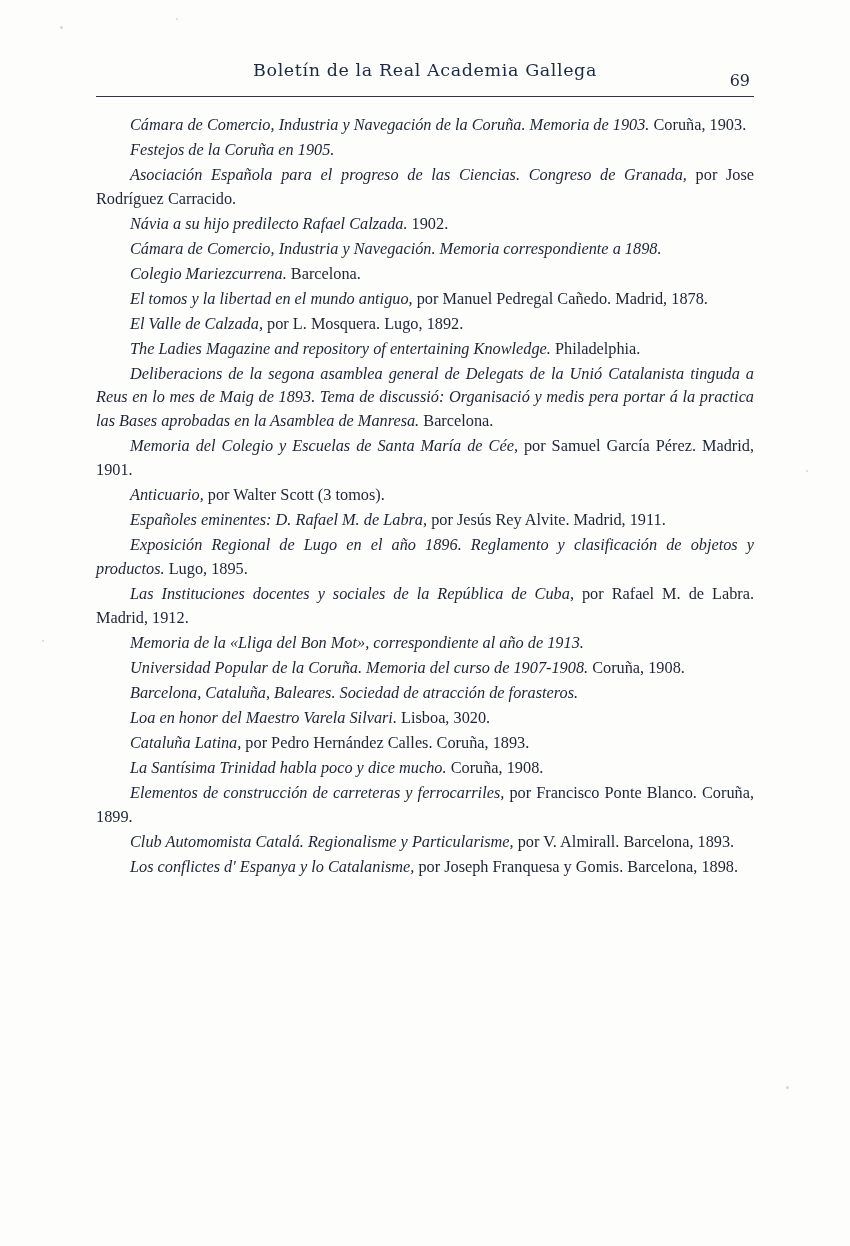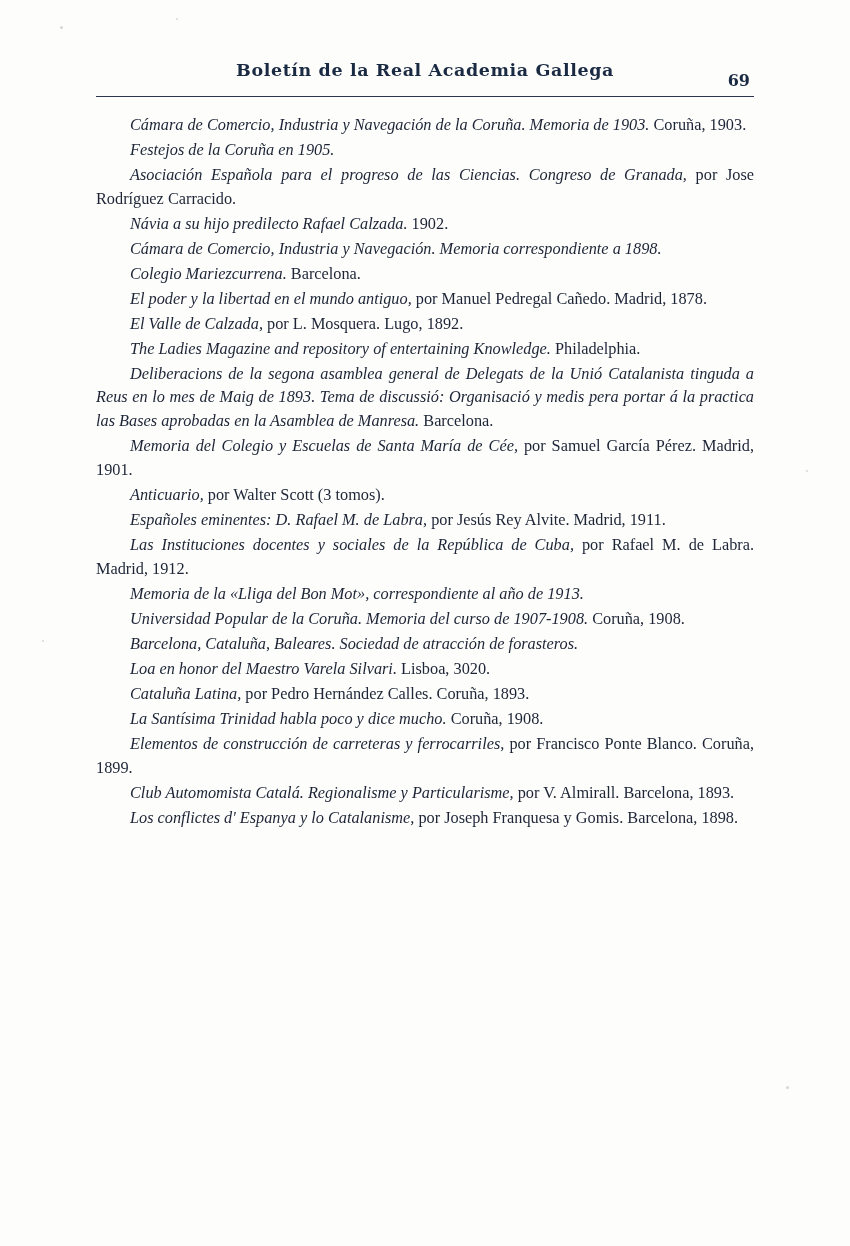--- a/index.html
+++ b/index.html
@@ -23,21 +23,20 @@
     box-sizing: border-box;
     padding: 60px 96px 40px 96px;
   }
   .header-row {
     display: flex;
     align-items: baseline;
     justify-content: center;
     position: relative;
     height: 30px;
     margin: 0 0 2px 0;
-    font-weight: bold;
   }
   .header-title {
     font-family: "DejaVu Serif", serif;
     font-size: 17.5px;
     letter-spacing: 0.6px;
     color: #1b2a43;
     white-space: nowrap;
   }
   .page-number {
     position: absolute;
@@ -89,27 +88,28 @@
 
   <div class="rule"></div>
 
   <div class="body-text">
     <p class="entry"><span class="it">Cámara de Comercio, Industria y Navegación de la Coruña. Memoria de 1903.</span><span class="rom"> Coruña, 1903.</span></p>
     <p class="entry"><span class="it">Festejos de la Coruña en 1905.</span><span class="rom"></span></p>
     <p class="entry"><span class="it">Asociación Española para el progreso de las Ciencias. Congreso de Granada,</span><span class="rom"> por Jose Rodríguez Carracido.</span></p>
     <p class="entry"><span class="it">Návia a su hijo predilecto Rafael Calzada.</span><span class="rom"> 1902.</span></p>
     <p class="entry"><span class="it">Cámara de Comercio, Industria y Navegación. Memoria correspondiente a 1898.</span><span class="rom"></span></p>
     <p class="entry"><span class="it">Colegio Mariezcurrena.</span><span class="rom"> Barcelona.</span></p>
-    <p class="entry"><span class="it">El poder y la libertad en el mundo antiguo,</span><span class="rom"> por Manuel Pedregal Cañedo. Madrid, 1878.</span></p>
+    <p class="entry"><span class="it">El tomos y la libertad en el mundo antiguo,</span><span class="rom"> por Manuel Pedregal Cañedo. Madrid, 1878.</span></p>
     <p class="entry"><span class="it">El Valle de Calzada,</span><span class="rom"> por L. Mosquera. Lugo, 1892.</span></p>
     <p class="entry"><span class="it">The Ladies Magazine and repository of entertaining Knowledge.</span><span class="rom"> Philadelphia.</span></p>
     <p class="entry"><span class="it">Deliberacions de la segona asamblea general de Delegats de la Unió Catalanista tinguda a Reus en lo mes de Maig de 1893. Tema de discussió: Organisació y medis pera portar á la practica las Bases aprobadas en la Asamblea de Manresa.</span><span class="rom"> Barcelona.</span></p>
     <p class="entry"><span class="it">Memoria del Colegio y Escuelas de Santa María de Cée,</span><span class="rom"> por Samuel García Pérez. Madrid, 1901.</span></p>
     <p class="entry"><span class="it">Anticuario,</span><span class="rom"> por Walter Scott (3 tomos).</span></p>
     <p class="entry"><span class="it">Españoles eminentes: D. Rafael M. de Labra,</span><span class="rom"> por Jesús Rey Alvite. Madrid, 1911.</span></p>
+    <p class="entry"><span class="it">Exposición Regional de Lugo en el año 1896. Reglamento y clasificación de objetos y productos.</span><span class="rom"> Lugo, 1895.</span></p>
     <p class="entry"><span class="it">Las Instituciones docentes y sociales de la República de Cuba,</span><span class="rom"> por Rafael M. de Labra. Madrid, 1912.</span></p>
     <p class="entry"><span class="it">Memoria de la «Lliga del Bon Mot», correspondiente al año de 1913.</span><span class="rom"></span></p>
     <p class="entry"><span class="it">Universidad Popular de la Coruña. Memoria del curso de 1907-1908.</span><span class="rom"> Coruña, 1908.</span></p>
     <p class="entry"><span class="it">Barcelona, Cataluña, Baleares. Sociedad de atracción de forasteros.</span><span class="rom"></span></p>
     <p class="entry"><span class="it">Loa en honor del Maestro Varela Silvari.</span><span class="rom"> Lisboa, 3020.</span></p>
     <p class="entry"><span class="it">Cataluña Latina,</span><span class="rom"> por Pedro Hernández Calles. Coruña, 1893.</span></p>
     <p class="entry"><span class="it">La Santísima Trinidad habla poco y dice mucho.</span><span class="rom"> Coruña, 1908.</span></p>
     <p class="entry"><span class="it">Elementos de construcción de carreteras y ferrocarriles,</span><span class="rom"> por Francisco Ponte Blanco. Coruña, 1899.</span></p>
     <p class="entry"><span class="it">Club Automomista Catalá. Regionalisme y Particularisme,</span><span class="rom"> por V. Almirall. Barcelona, 1893.</span></p>
     <p class="entry"><span class="it">Los conflictes d' Espanya y lo Catalanisme,</span><span class="rom"> por Joseph Franquesa y Gomis. Barcelona, 1898.</span></p>

